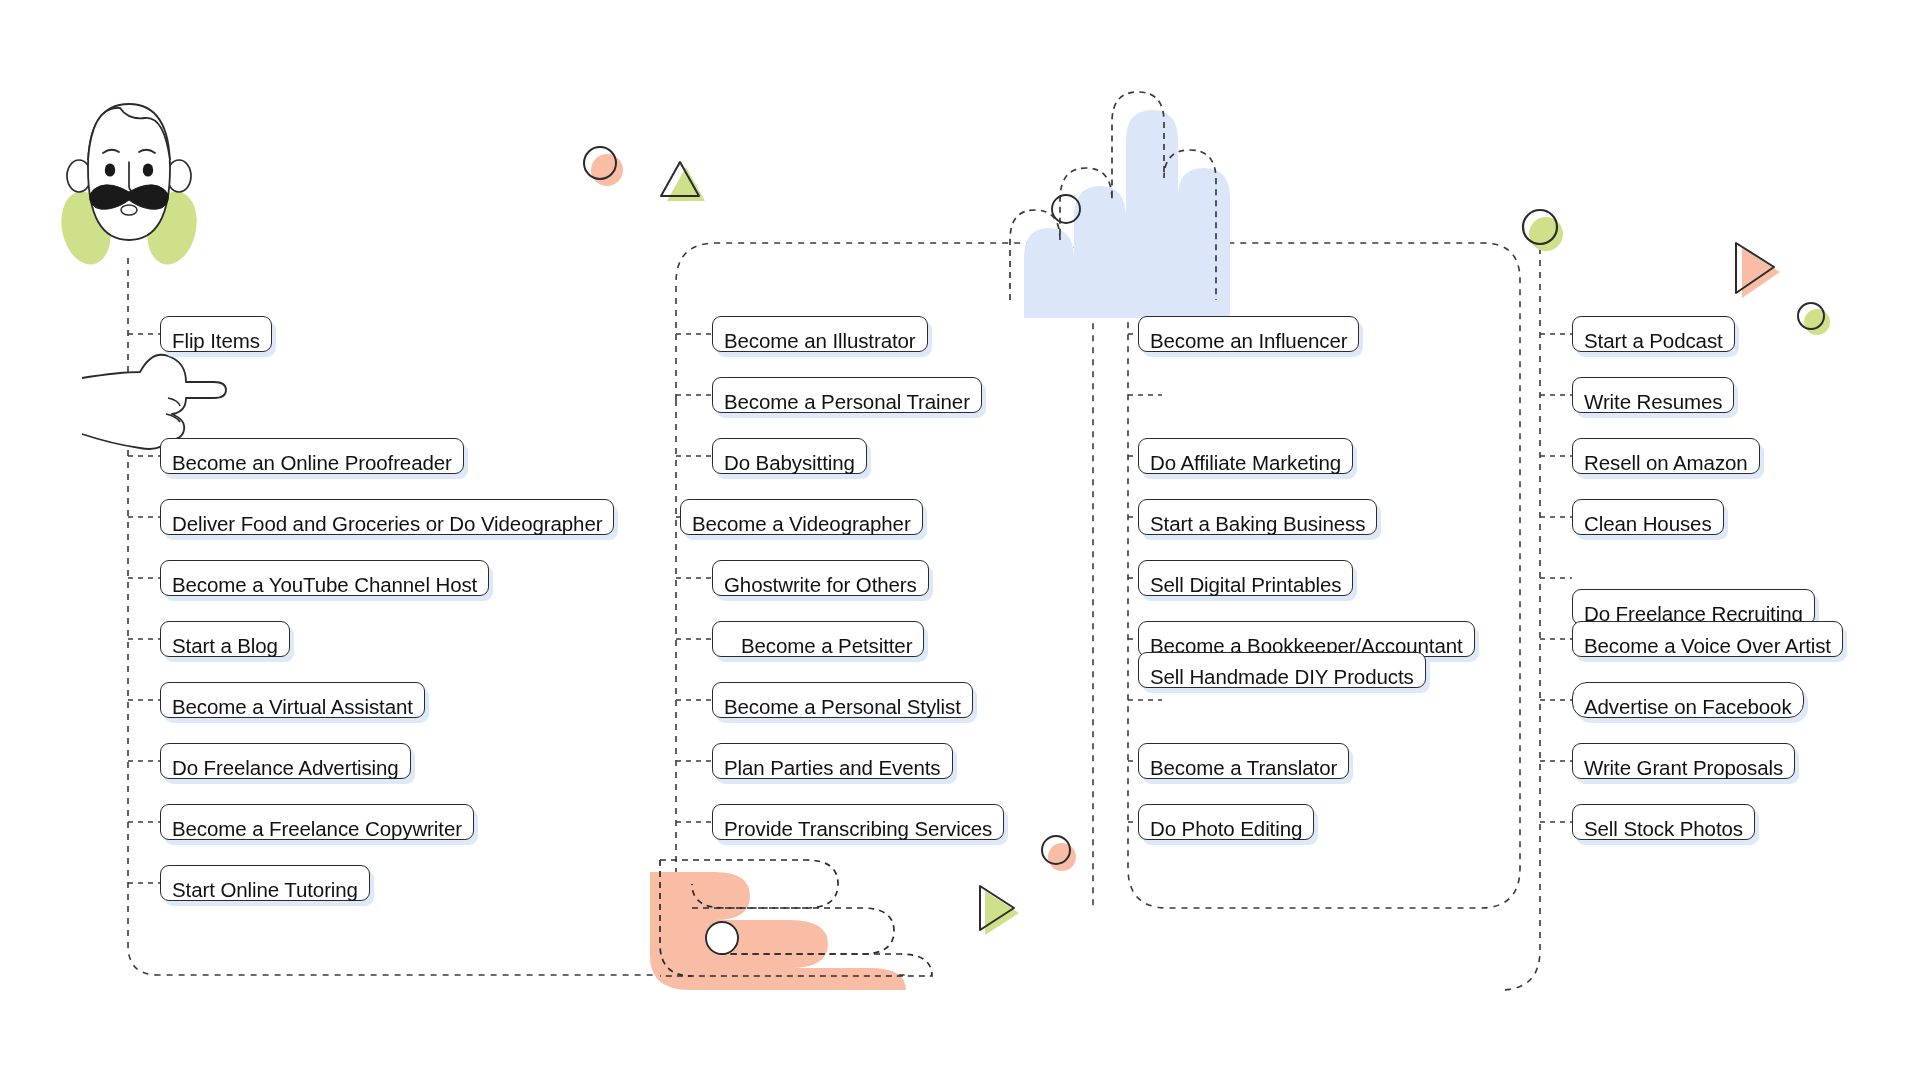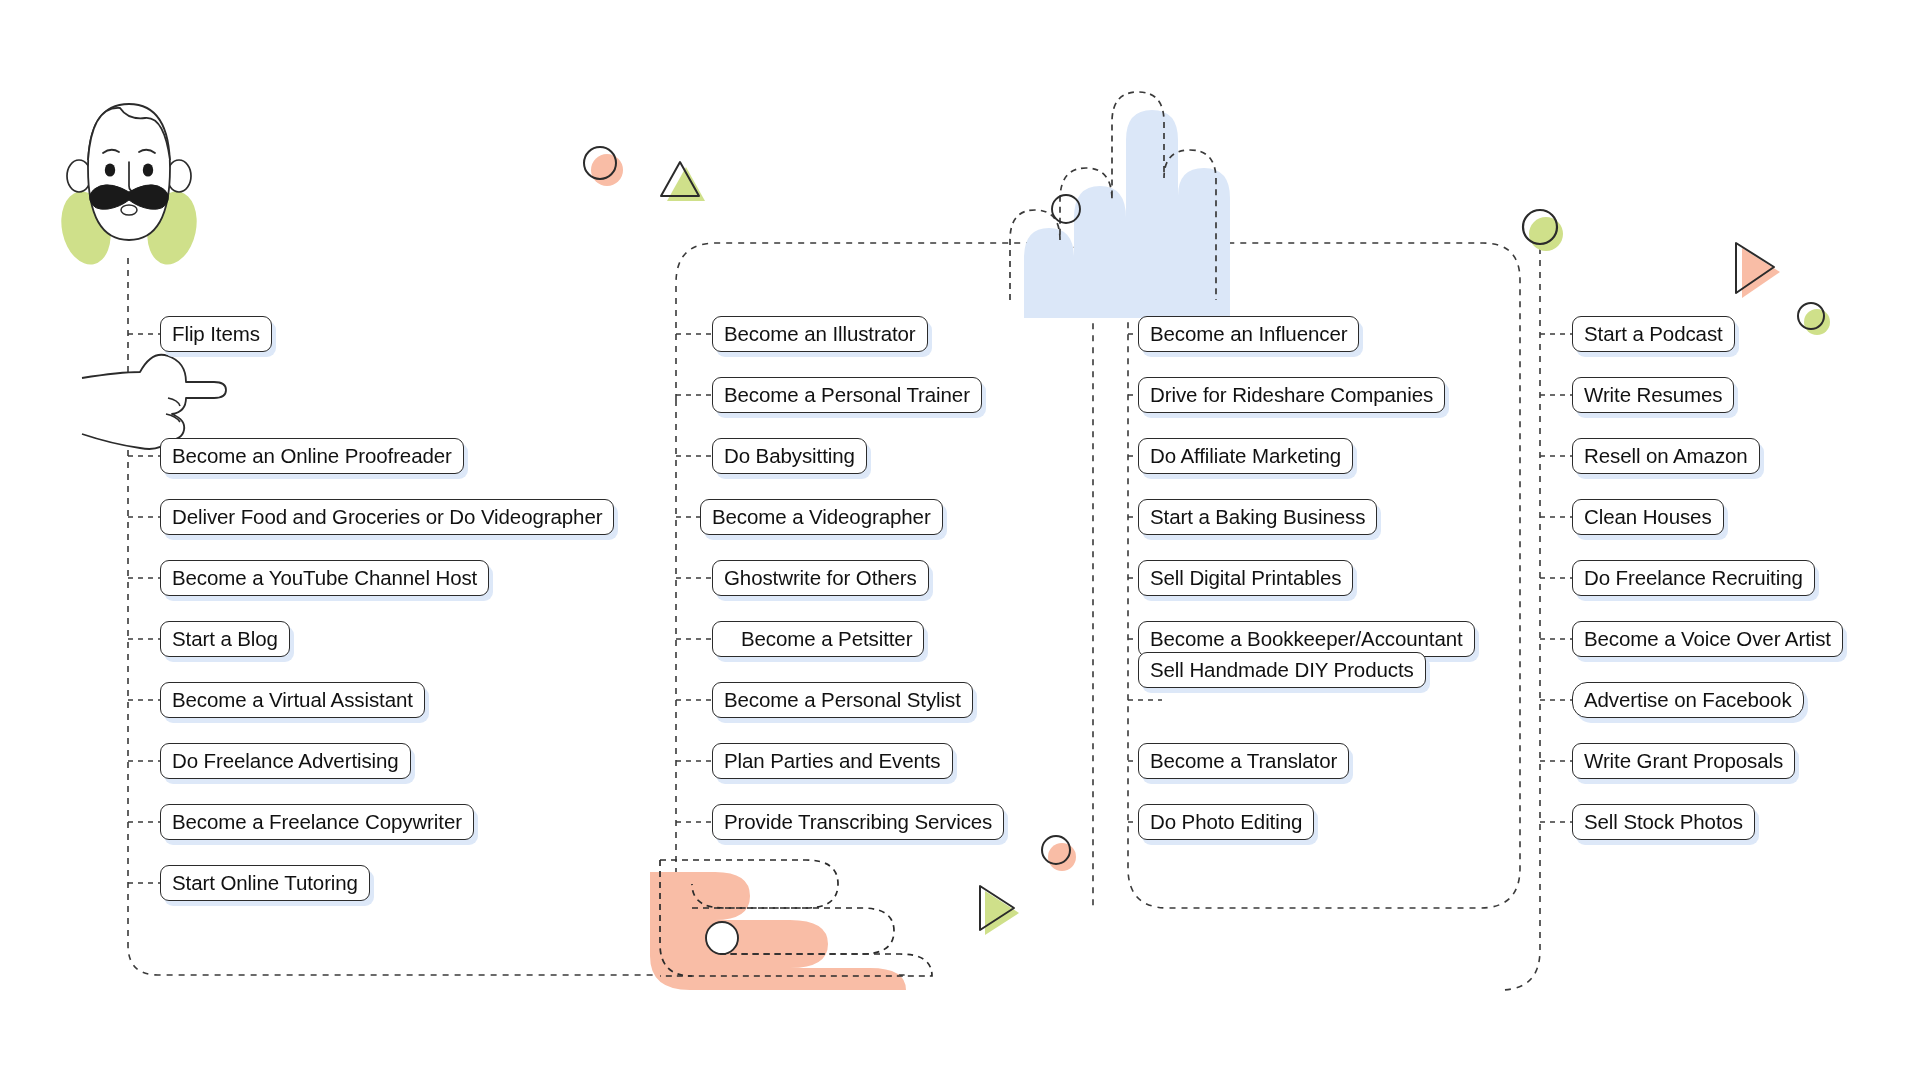--- a/index.html
+++ b/index.html
@@ -29,21 +29,21 @@
     width: 1920px;
     height: 1080px;
     pointer-events: none;
   }
 
   
   .chip {
     position: absolute;
     box-sizing: border-box;
     display: inline-flex;
-    align-items: center;
+    align-items: flex-end;
     height: 36px;
     padding: 0 11px;
     border: 1.6px solid #2b2b2b;
     border-radius: 9px;
     background: #ffffff;
     color: #111111;
     font-size: 20.5px;
     line-height: 1;
     letter-spacing: -0.1px;
     white-space: nowrap;
@@ -254,21 +254,21 @@
 
   <div class="chip" style="left:712px; top:316px;">
       <span class="chip-label">Become an Illustrator</span>
     </div>
   <div class="chip" style="left:712px; top:377px;">
       <span class="chip-label">Become a Personal Trainer</span>
     </div>
   <div class="chip" style="left:712px; top:438px;">
       <span class="chip-label">Do Babysitting</span>
     </div>
-  <div class="chip" style="left:700px; top:499px;">
+  <div class="chip" style="left:680px; top:499px;">
       <span class="chip-label">Become a Videographer</span>
     </div>
   <div class="chip" style="left:712px; top:560px;">
       <span class="chip-label">Ghostwrite for Others</span>
     </div>
   <div class="chip" style="left:712px; top:621px;padding-left:28px;">
       <span class="chip-label">Become a Petsitter</span>
     </div>
   <div class="chip" style="left:712px; top:682px;">
       <span class="chip-label">Become a Personal Stylist</span>
@@ -276,23 +276,20 @@
   <div class="chip" style="left:712px; top:743px;">
       <span class="chip-label">Plan Parties and Events</span>
     </div>
   <div class="chip" style="left:712px; top:804px;">
       <span class="chip-label">Provide Transcribing Services</span>
     </div>
 
   <div class="chip" style="left:1138px; top:316px;">
       <span class="chip-label">Become an Influencer</span>
     </div>
-  <div class="chip" style="left:1138px; top:377px;">
-      <span class="chip-label">Drive for Rideshare Companies</span>
-    </div>
   <div class="chip" style="left:1138px; top:438px;">
       <span class="chip-label">Do Affiliate Marketing</span>
     </div>
   <div class="chip" style="left:1138px; top:499px;">
       <span class="chip-label">Start a Baking Business</span>
     </div>
   <div class="chip" style="left:1138px; top:560px;">
       <span class="chip-label">Sell Digital Printables</span>
     </div>
   <div class="chip" style="left:1138px; top:621px;">
@@ -313,21 +310,21 @@
     </div>
   <div class="chip" style="left:1572px; top:377px;">
       <span class="chip-label">Write Resumes</span>
     </div>
   <div class="chip" style="left:1572px; top:438px;">
       <span class="chip-label">Resell on Amazon</span>
     </div>
   <div class="chip" style="left:1572px; top:499px;">
       <span class="chip-label">Clean Houses</span>
     </div>
-  <div class="chip" style="left:1572px; top:560px;">
+  <div class="chip" style="left:1572px; top:589px;">
       <span class="chip-label">Do Freelance Recruiting</span>
     </div>
   <div class="chip" style="left:1572px; top:621px;">
       <span class="chip-label">Become a Voice Over Artist</span>
     </div>
   <div class="chip" style="left:1572px; top:682px;border-radius:15px;">
       <span class="chip-label">Advertise on Facebook</span>
     </div>
   <div class="chip" style="left:1572px; top:743px;">
       <span class="chip-label">Write Grant Proposals</span>

